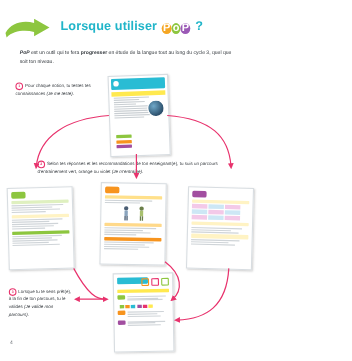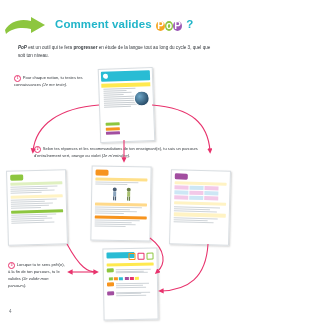--- a/index.html
+++ b/index.html
@@ -89,21 +89,21 @@
 
 <div class="page">
 
   <div class="green-arrow">
     <svg viewBox="0 0 42 20" width="42" height="20">
       <path d="M1 13 C6 4, 17 1, 27 4 L27 0 L41 8 L27 16 L27 12 C18 10, 8 11, 2 17 Z" fill="#8dc63f"></path>
     </svg>
   </div>
 
   <div class="title">
-    <span>Comment valides</span>
+    <span>Lorsque utiliser</span>
     <span class="logo">
       <span class="l1">P</span><span class="l2">o</span><span class="l3">P</span>
     </span>
     <span class="qm">?</span>
   </div>
 
   <div class="intro">
     <i>PoP</i><span> est un outil qui te fera </span><b>progresser</b><span> en étude de la langue tout au long du cycle 3, quel que soit ton niveau.</span>
   </div>
 

